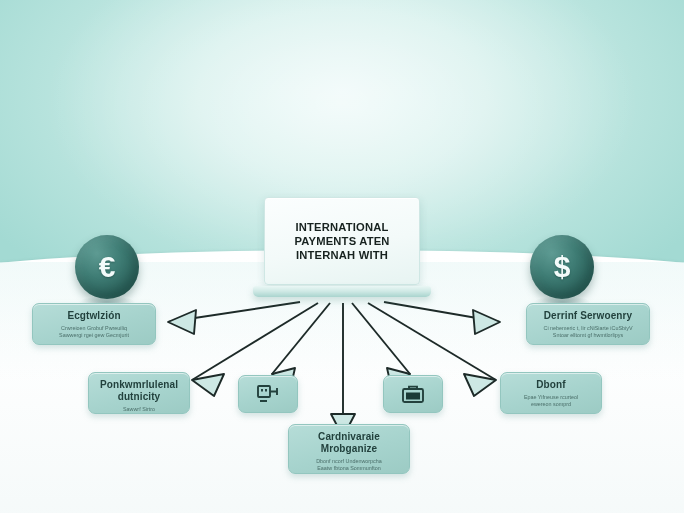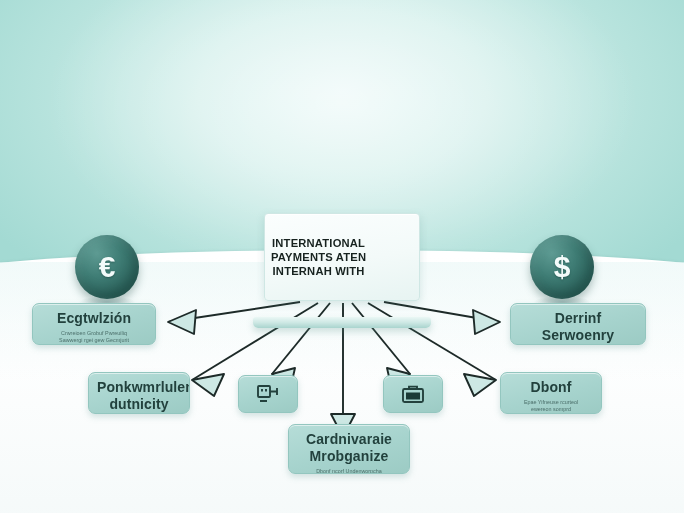--- a/index.html
+++ b/index.html
@@ -44,25 +44,25 @@
   .coin::after{
     content:"";position:absolute;left:6%;right:6%;bottom:-9px;height:12px;
     background:radial-gradient(ellipse at 50% 50%, rgba(60,110,105,.34) 0%, rgba(60,110,105,0) 72%);
     border-radius:50%;
   }
   .coin-eur{left:75px;top:235px;}
   .coin-usd{left:530px;top:235px;}
   
   .laptop{position:absolute;left:253px;top:197px;width:178px;}
   .screen{
-    width:156px;height:88px;margin:16px auto;
+    width:156px;height:88px;margin:0 auto;
     background:linear-gradient(170deg,#fbfefe 0%,#f3faf9 55%,#e7f4f2 100%);
     border:1px solid #cfe7e4;border-radius:4px;
     box-shadow:0 3px 8px rgba(80,140,135,.20), inset 0 1px 0 #ffffff;
-    display:flex;align-items:center;
+    display:flex;align-items:center;justify-content:center;
     box-sizing:border-box;padding:4px 6px;
   }
   .screen-text{
     font-size:11.2px;font-weight:bold;line-height:1.26;
     color:#17221f;text-align:center;letter-spacing:.2px;
   }
   .screen-text div{white-space:nowrap;}
   .base{
     width:178px;height:11px;margin:1px auto 0;
     background:linear-gradient(180deg,#eaf7f5 0%,#cfe9e5 48%,#a9d4ce 100%);
@@ -73,33 +73,33 @@
   .arrows{position:absolute;left:0;top:0;width:684px;height:513px;pointer-events:none;}
   
   .node{
     position:absolute;box-sizing:border-box;
     background:linear-gradient(165deg,#b6ddd8 0%,#a6d3cd 55%,#9ccbc4 100%);
     border:1px solid #93c6bf;border-radius:7px;
     box-shadow:0 3px 6px rgba(95,150,145,.26), inset 0 1px 0 rgba(255,255,255,.55);
     padding:6px 8px;text-align:center;overflow:hidden;
   }
   .node-title{
-    font-size:14px;font-weight:bold;color:#22413d;line-height:1.2;
+    font-size:10px;font-weight:bold;color:#22413d;line-height:1.2;
     filter:blur(.32px);letter-spacing:.1px;
   }
   .node-sub{
     font-size:5.4px;color:#4b6f6a;line-height:1.32;margin-top:3px;
     filter:blur(.42px);
   }
   .node-sub span{display:block;}
   .node-icon{display:flex;align-items:center;justify-content:center;height:100%;}
   .node-icon svg{display:block;}
   
   .n-reg   {left:32px;  top:303px; width:124px; height:42px;}
-  .n-bank  {left:510px; top:303px; width:136px; height:42px;}
+  .n-bank  {left:526px; top:303px; width:124px; height:42px;}
   .n-inst  {left:88px;  top:372px; width:102px; height:42px;}
   .n-other {left:500px; top:372px; width:102px; height:42px;}
   .n-ico1  {left:238px; top:375px; width:60px;  height:38px; padding:0;}
   .n-ico2  {left:383px; top:375px; width:60px;  height:38px; padding:0;}
   .n-cross {left:288px; top:424px; width:122px; height:50px;}
 </style>
 </head>
 <body>
 
 <div class="scene">

